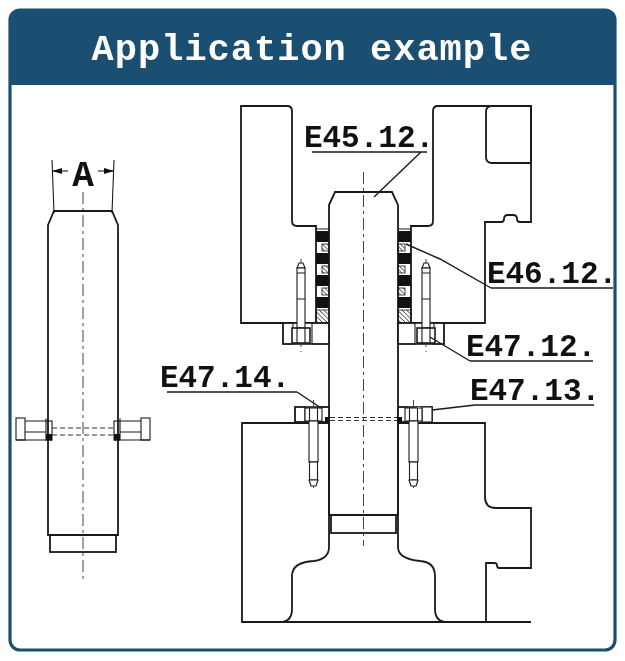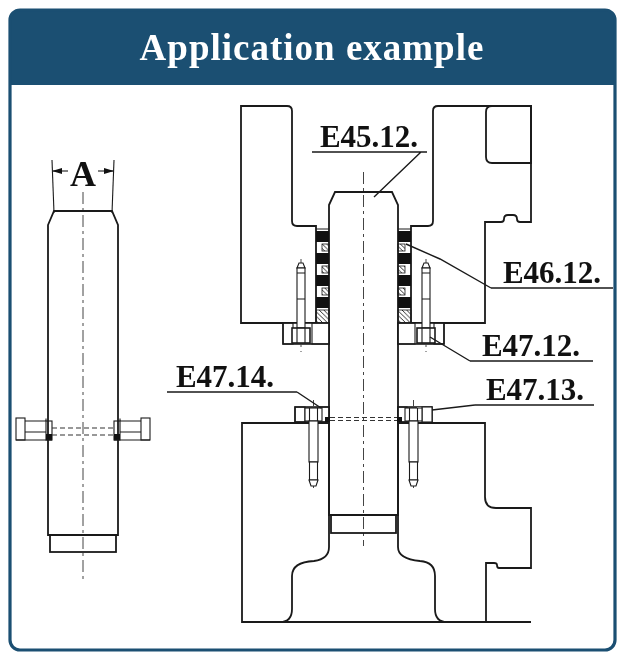--- a/index.html
+++ b/index.html
@@ -1,17 +1,17 @@
 <!DOCTYPE html>
 <html><head>
 <meta charset="utf-8">
 <style>
   html,body{margin:0;padding:0;background:#fff;}
   #stage{position:relative;width:625px;height:661px;background:#fff;overflow:hidden;
-         font-family:Liberation Serif, serif;}
+         font-family:Liberation Mono, monospace;}
   svg{display:block}
   .outline{fill:none;stroke:#1a1a1a;stroke-width:1.8;}
   .thin{fill:none;stroke:#1a1a1a;stroke-width:1.1;}
   .white{fill:#ffffff;stroke:#1a1a1a;stroke-width:1.6;}
   .whitethin{fill:#ffffff;stroke:#1a1a1a;stroke-width:1.1;}
   .black{fill:#111;stroke:none;}
   .center{fill:none;stroke:#444;stroke-width:1;stroke-dasharray:12 4 3 4;}
   .hidden{fill:none;stroke:#333;stroke-width:1.1;stroke-dasharray:5 3;}
   .leader{fill:none;stroke:#1a1a1a;stroke-width:1.4;}
   .callout{font-weight:bold;font-size:31px;fill:#111;}

